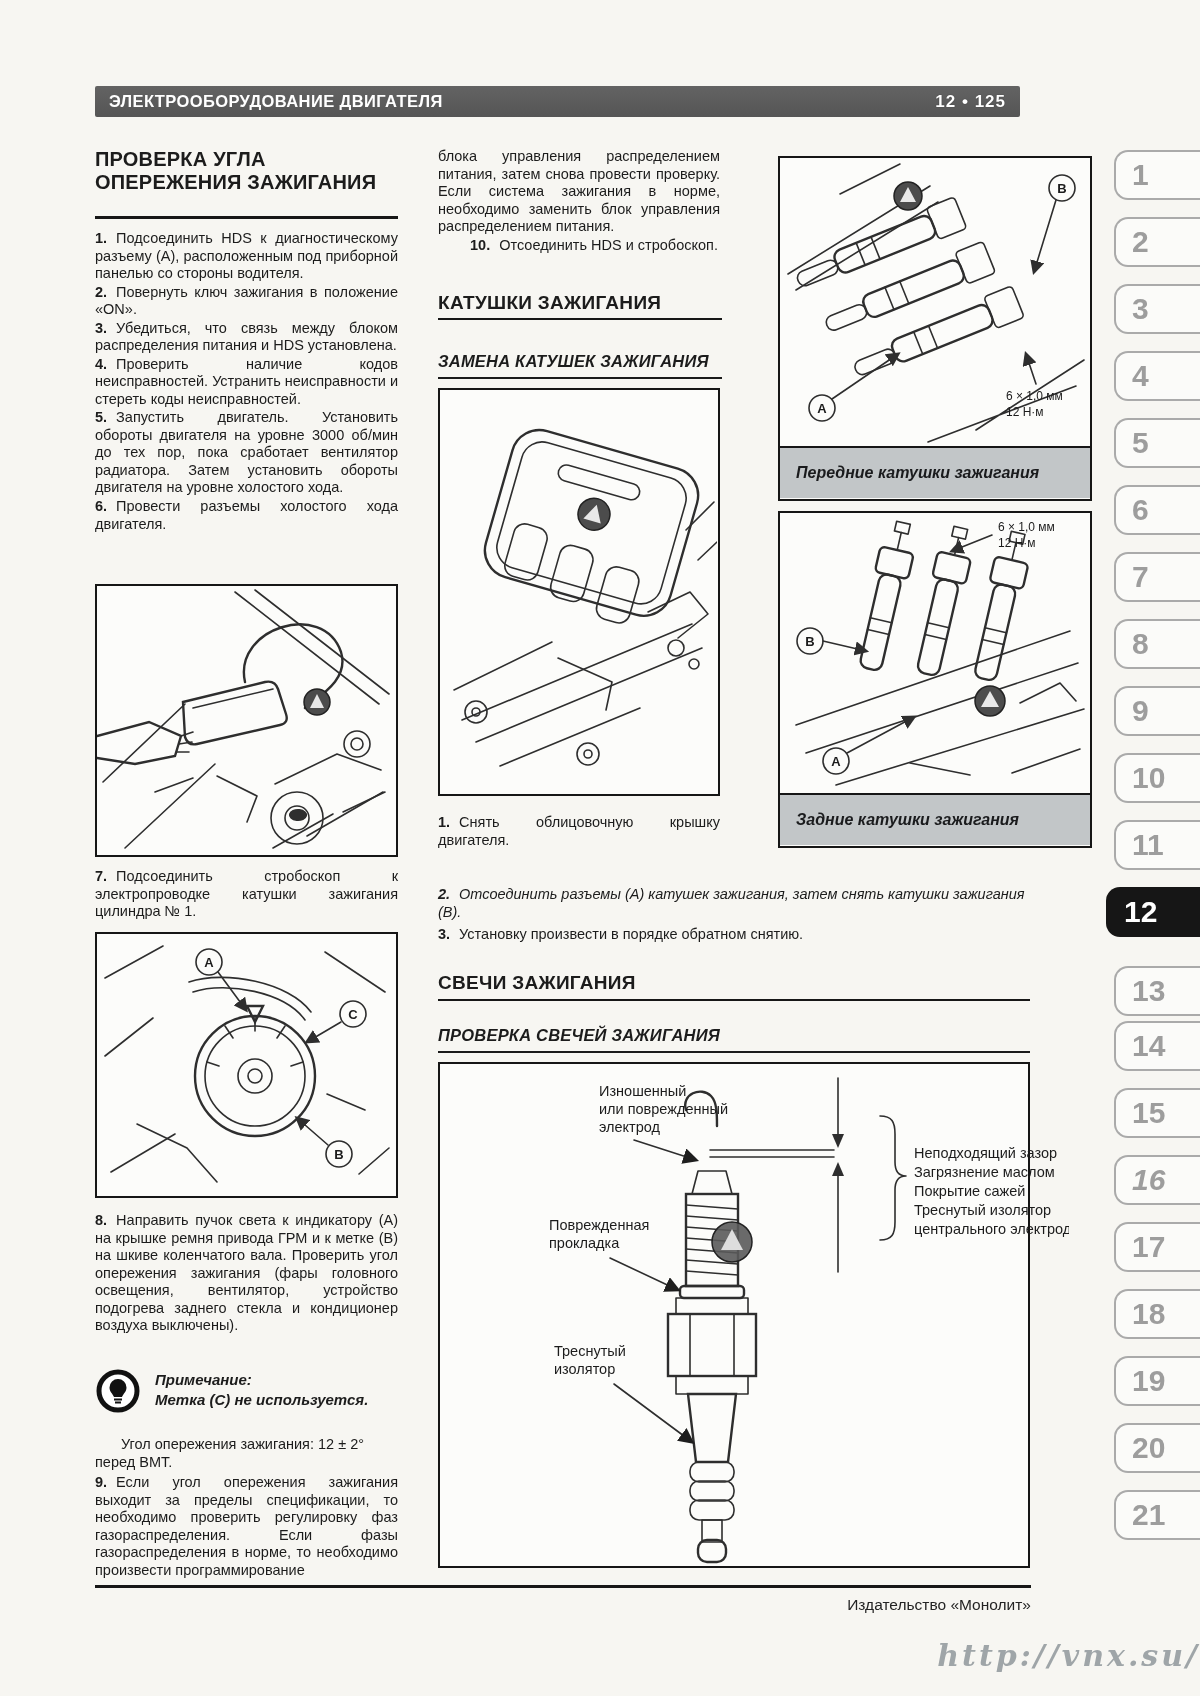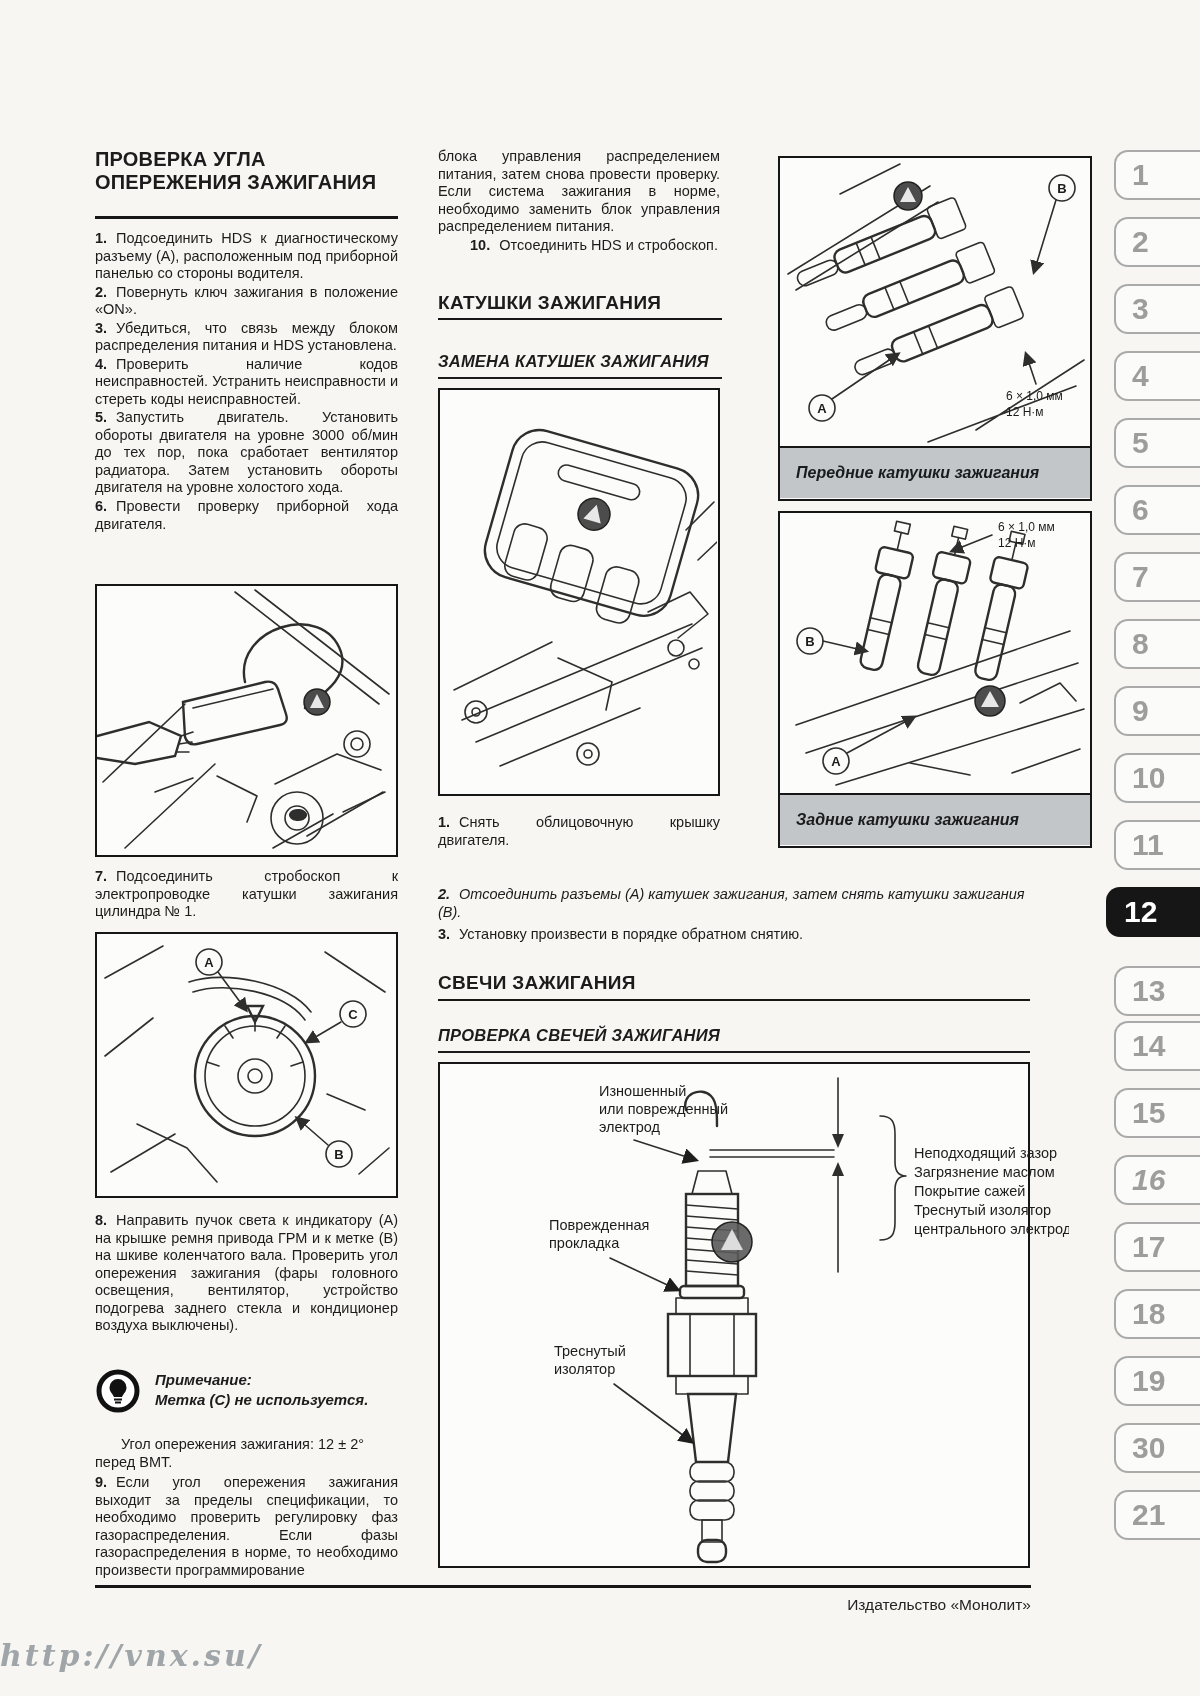--- a/index.html
+++ b/index.html
@@ -48,34 +48,38 @@
   
   .publisher{font-size:15.5px;color:#232323;}
   .watermark{font-family:"DejaVu Serif",serif;font-weight:700;font-style:italic;
              font-size:30px;color:#9fa5a8;letter-spacing:3px;}
 </style>
 </head>
 <body>
 
 <div class="page">
 
+  <div class="abs hbar" style="left:95px;top:86px;width:925px;height:31px;">
+    <span class="ttl">ЭЛЕКТРООБОРУДОВАНИЕ ДВИГАТЕЛЯ</span>
+    <span class="pref">12 • 125</span>
+  </div>
 
   <div class="abs h1" style="left:95px;top:148px;width:303px;">
     <div>ПРОВЕРКА УГЛА</div>
     <div>ОПЕРЕЖЕНИЯ ЗАЖИГАНИЯ</div>
   </div>
   <div class="abs rule3" style="left:95px;top:216px;width:303px;"></div>
 
   <div class="abs" style="left:95px;top:230px;width:303px;">
     <p class="step"><b>1.</b><span>Подсоединить HDS к диагностическому разъему (А), расположенным под приборной панелью со стороны водителя.</span></p>
     <p class="step"><b>2.</b><span>Повернуть ключ зажигания в положение «ON».</span></p>
     <p class="step"><b>3.</b><span>Убедиться, что связь между блоком распределения питания и HDS установлена.</span></p>
     <p class="step"><b>4.</b><span>Проверить наличие кодов неисправностей. Устранить неисправности и стереть коды неисправностей.</span></p>
     <p class="step"><b>5.</b><span>Запустить двигатель. Установить обороты двигателя на уровне 3000 об/мин до тех пор, пока сработает вентилятор радиатора. Затем установить обороты двигателя на уровне холостого хода.</span></p>
-    <p class="step"><b>6.</b><span>Провести проверку приборной хода двигателя.</span></p>
+    <p class="step"><b>6.</b><span>Провести разъемы холостого хода двигателя.</span></p>
   </div>
 
   <div class="abs figbox" style="left:95px;top:584px;width:303px;height:273px;">
     <svg width="298" height="268" viewBox="0 0 298 268">
       <path class="sk" d="M138,6 L282,118"></path>
         <path class="sk" d="M158,4 L292,108"></path>
       <path class="sk" d="M6,196 L88,118"></path>
         <path class="sk" d="M28,262 L118,178"></path>
       <path class="sk" d="M210,250 L286,206"></path>
         <path class="sk" d="M176,262 L236,228"></path>
@@ -375,21 +379,21 @@
     <div class="tab" style="top:753px;">10</div>
     <div class="tab" style="top:820px;">11</div>
     <div class="tab active" style="top:887px;">12</div>
     <div class="tab" style="top:966px;">13</div>
     <div class="tab" style="top:1021px;">14</div>
     <div class="tab" style="top:1088px;">15</div>
     <div class="tab" style="top:1155px;font-style:italic;">16</div>
     <div class="tab" style="top:1222px;">17</div>
     <div class="tab" style="top:1289px;">18</div>
     <div class="tab" style="top:1356px;">19</div>
-    <div class="tab" style="top:1423px;">30</div>
+    <div class="tab" style="top:1423px;">20</div>
     <div class="tab" style="top:1490px;">21</div>
   </div>
 
   <div class="abs rule3" style="left:95px;top:1585px;width:936px;"></div>
   <div class="abs publisher" style="left:95px;top:1596px;width:936px;text-align:right;">Издательство «Монолит»</div>
-  <div class="abs watermark" style="left:0;top:1638px;width:1200px;text-align:left;">http://vnx.su/</div>
+  <div class="abs watermark" style="left:0;top:1638px;width:1200px;text-align:right;">http://vnx.su/</div>
 
 </div>
 
 </body></html>

